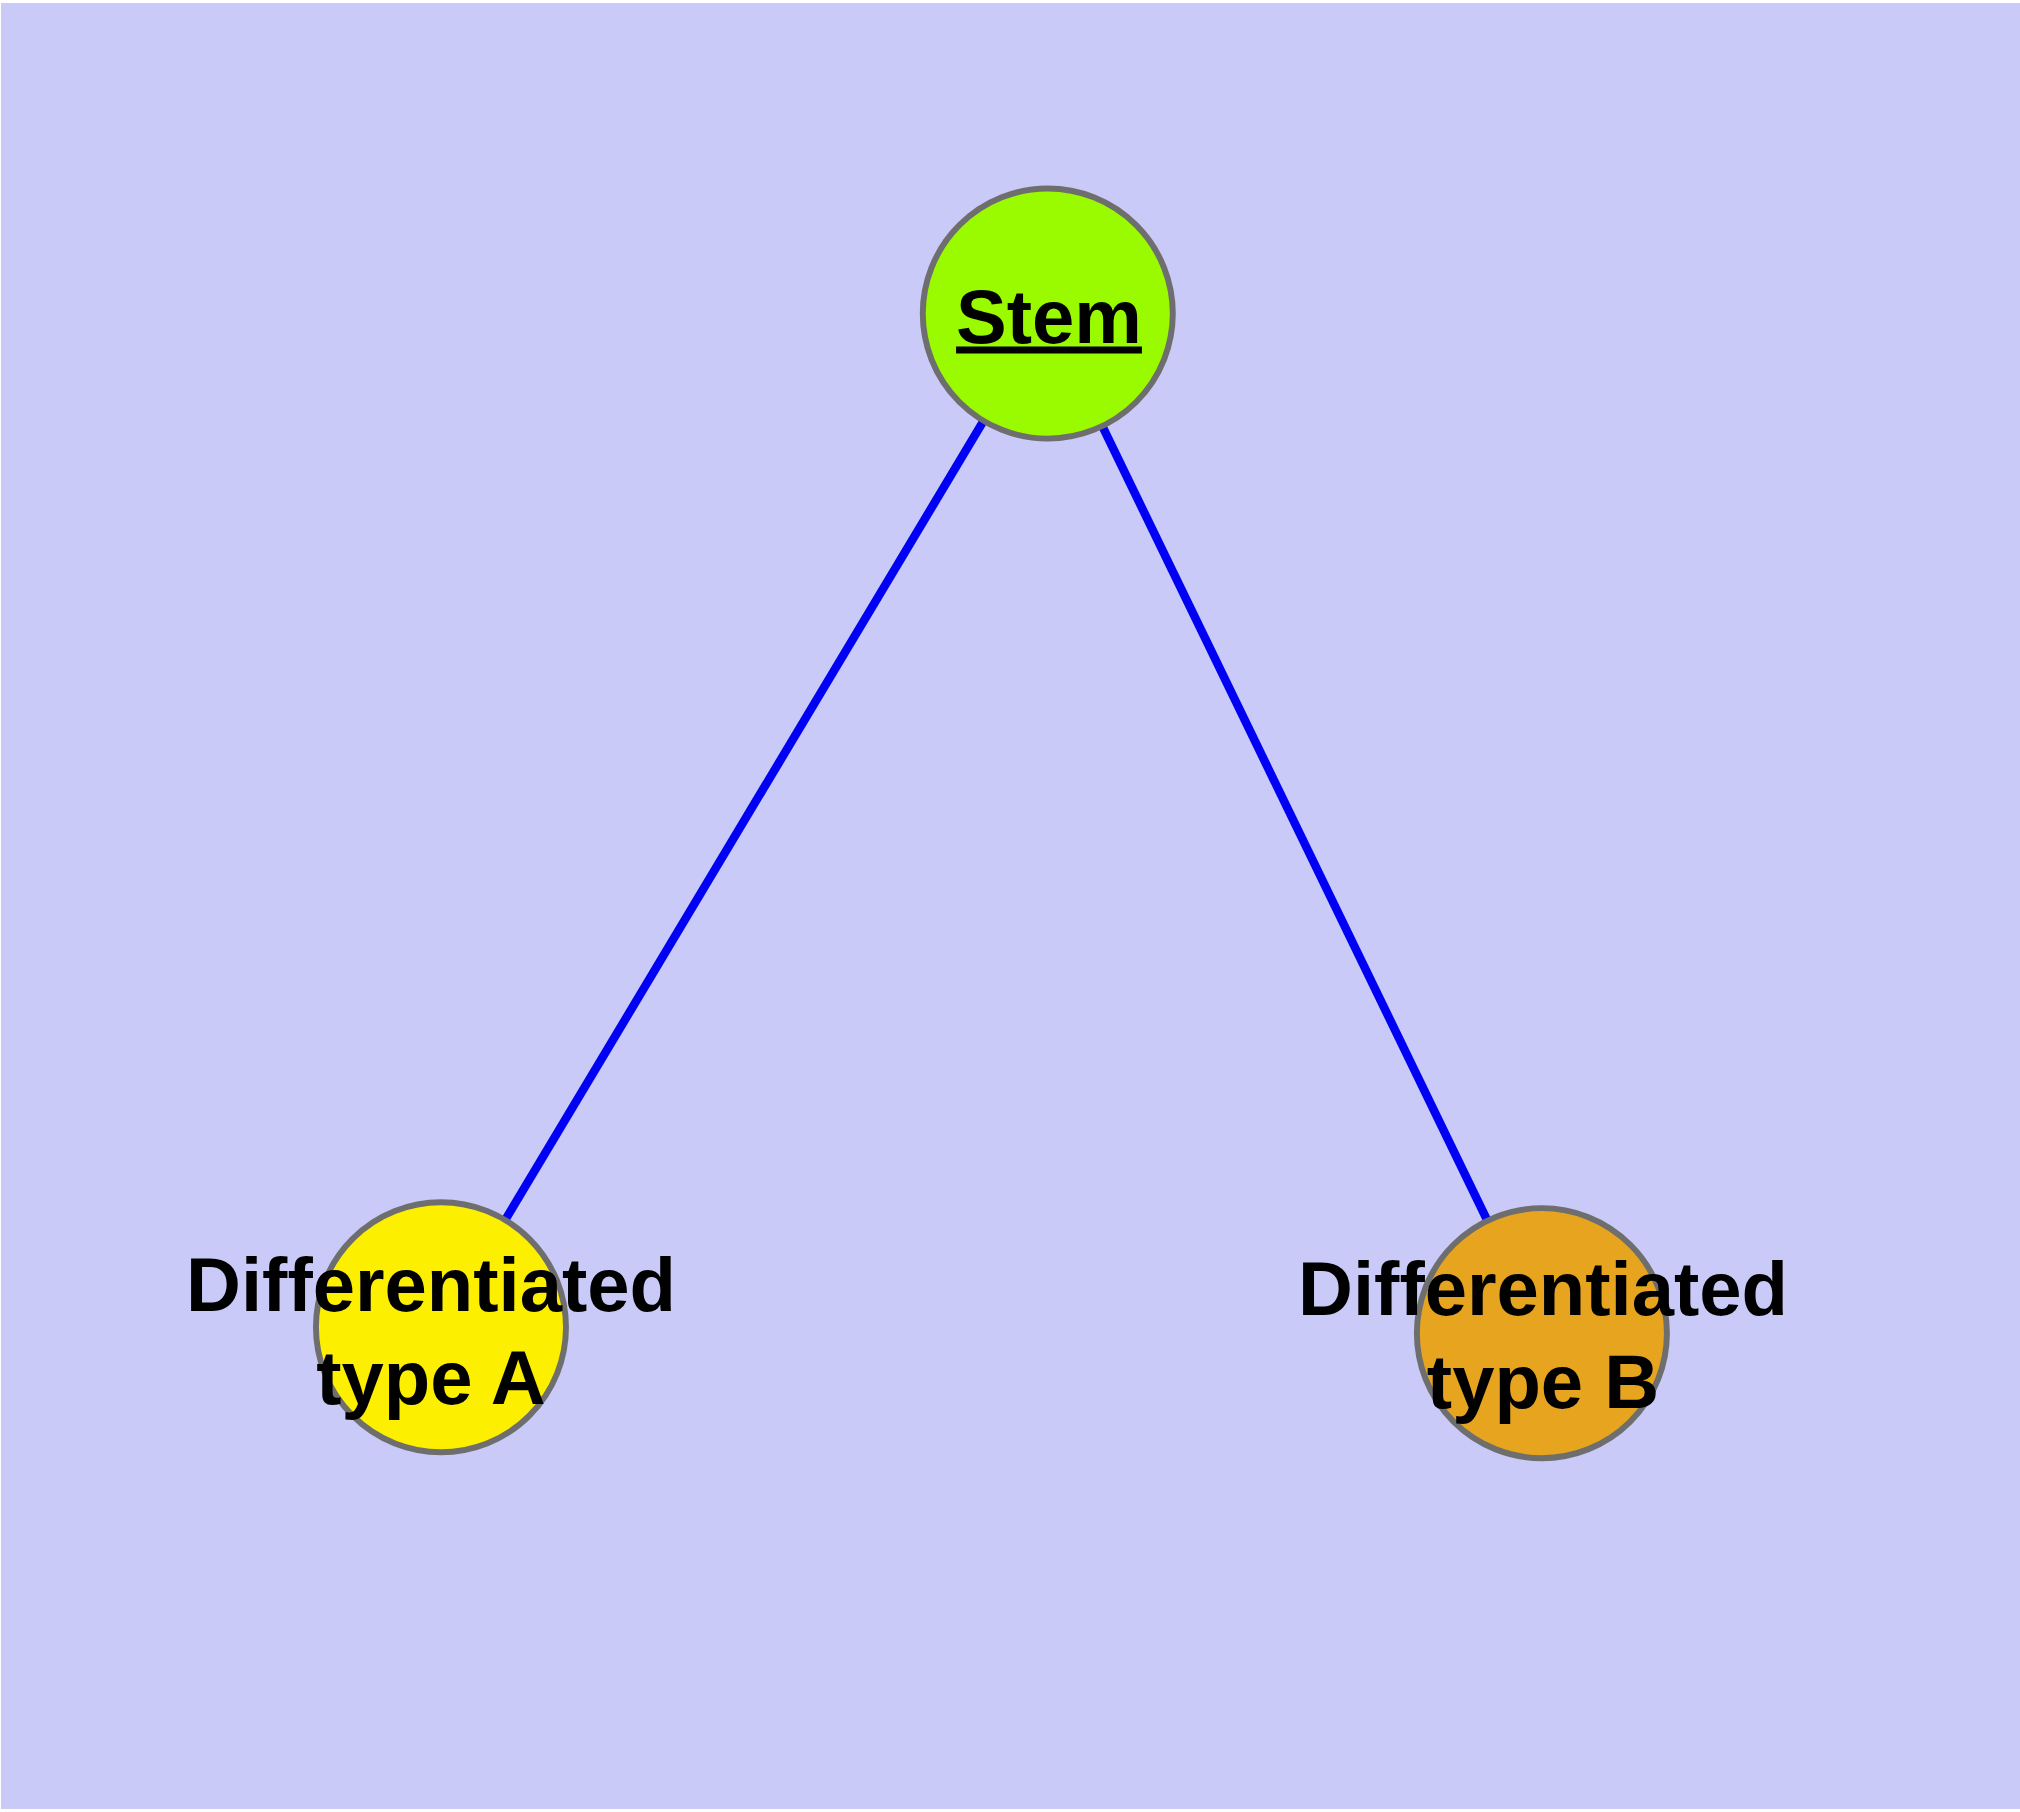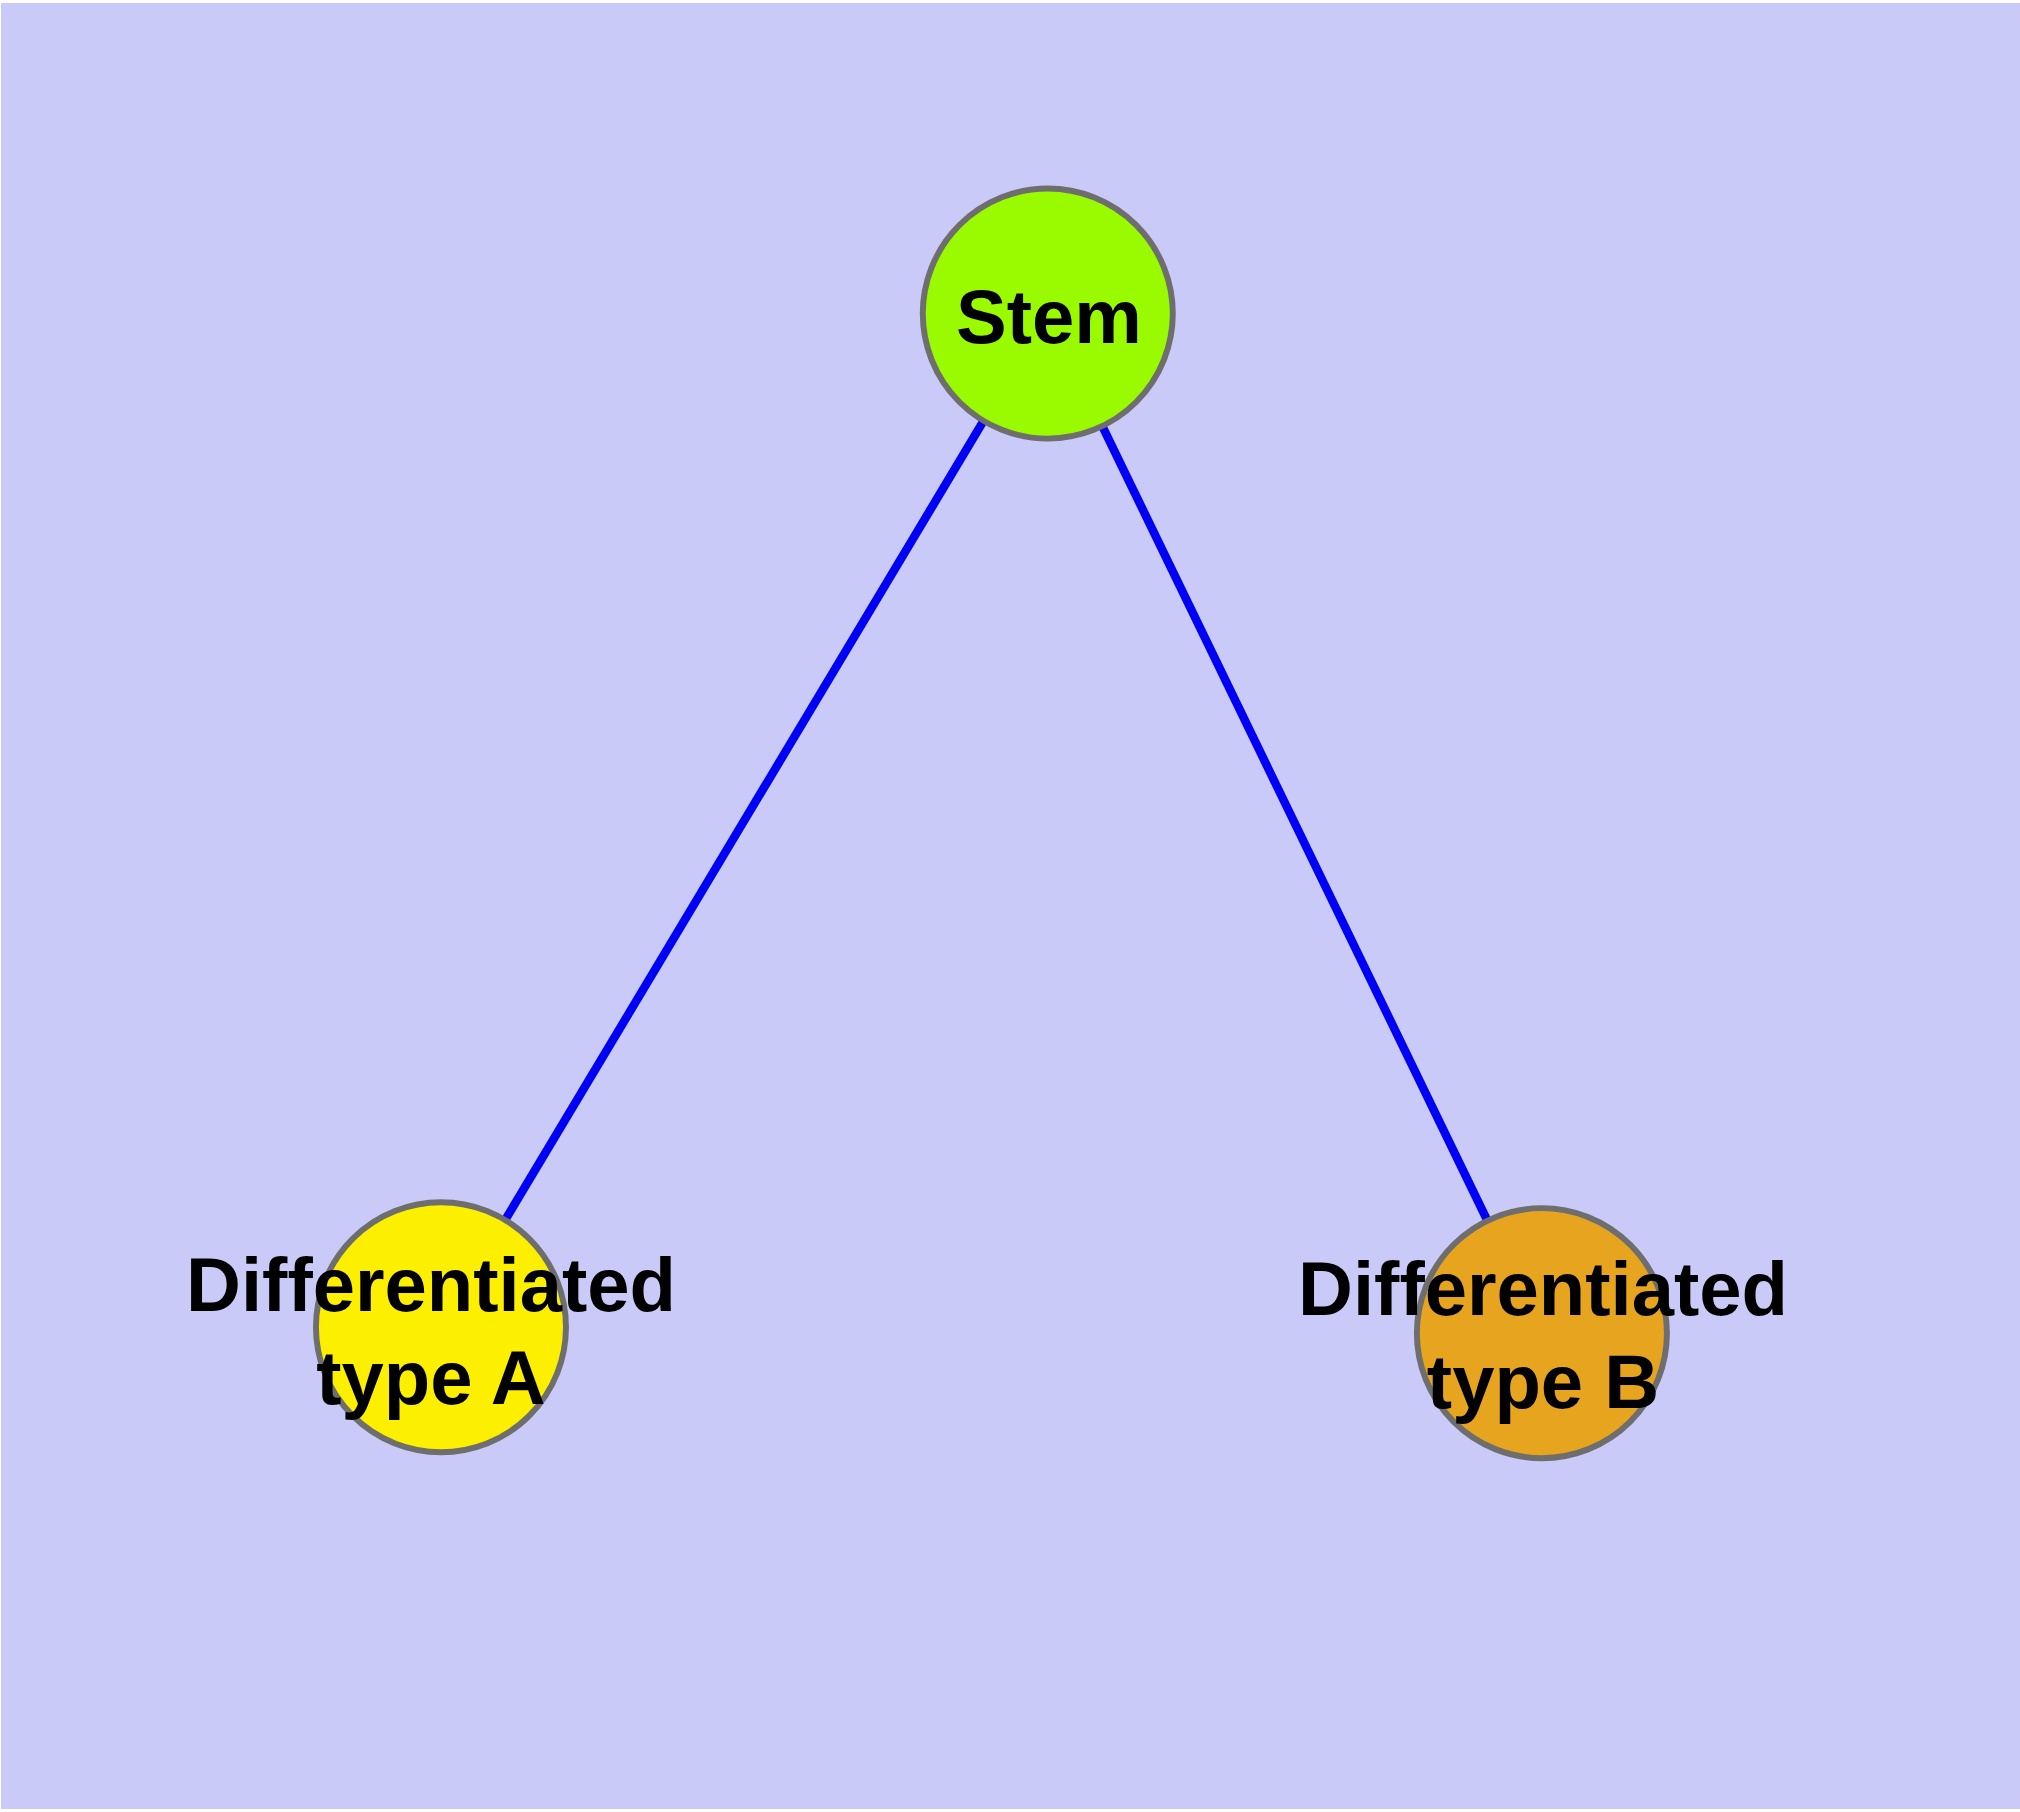--- a/index.html
+++ b/index.html
@@ -43,21 +43,21 @@
     transform: translate(-50%, -50%);
     z-index: 3;
     color: #000000;
     font-weight: 700;
     font-size: 76px;
     line-height: 93px;
     text-align: center;
     white-space: pre-line;
     letter-spacing: 0;
   }
-  .label-stem   { left: 1049px; top: 316px; }
+  .label-stem   { left: 1049px; top: 316px; text-decoration: underline; }
   .label-type-a { left: 431px;  top: 1331px; }
   .label-type-b { left: 1543px; top: 1335px; }
 </style>
 </head>
 <body>
 
 <div class="stage">
 
   <svg class="graph" width="2021" height="1812" viewBox="0 0 2384 2138">
 

